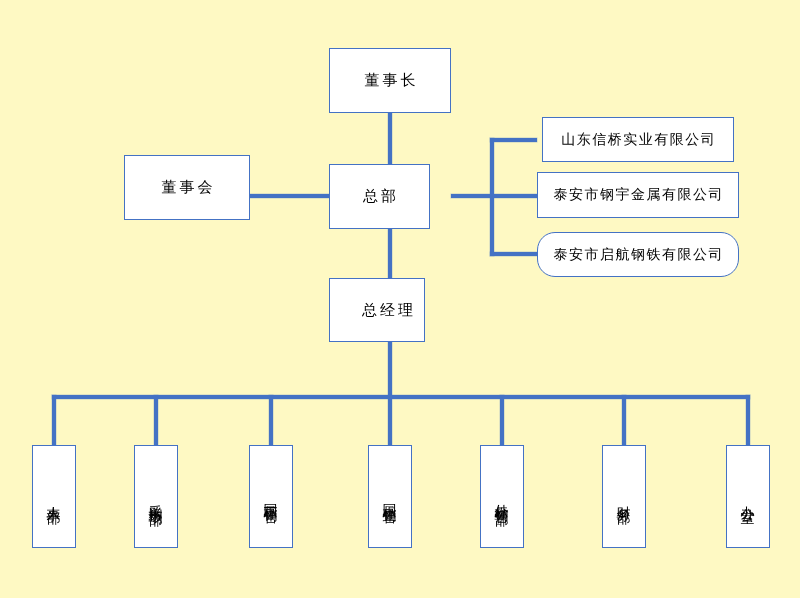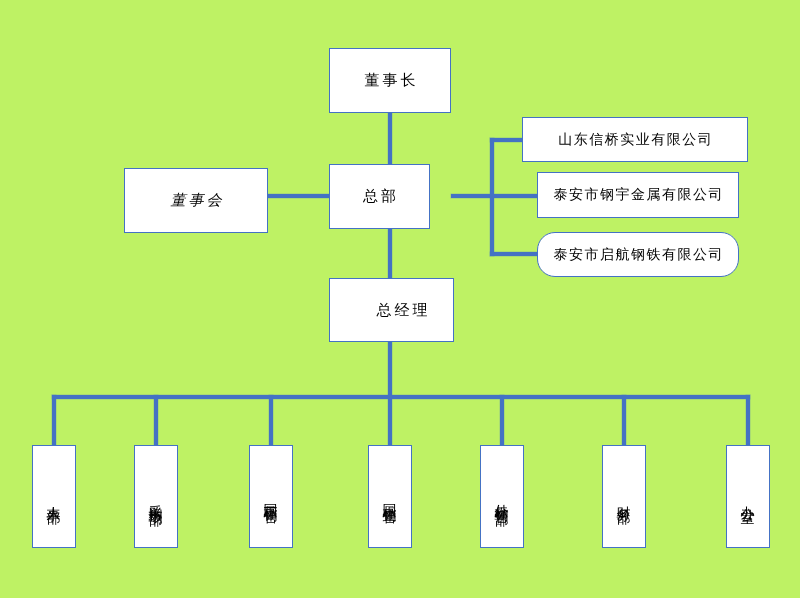--- a/index.html
+++ b/index.html
@@ -5,21 +5,21 @@
   html, body {
     margin: 0;
     padding: 0;
     background: #ffffff;
     font-family: "Liberation Sans", "DejaVu Sans", sans-serif;
   }
   .canvas {
     position: relative;
     width: 800px;
     height: 598px;
-    background: #bef264;
+    background: #fef9c3;
     overflow: hidden;
   }
   .box {
     position: absolute;
     box-sizing: border-box;
     border: 1.5px solid #4472C4;
     background: #ffffff;
     display: flex;
     align-items: center;
     justify-content: center;
@@ -70,33 +70,33 @@
   <div class="line" style="left:154px;top:395px;width:4px;height:50px;"></div>
   <div class="line" style="left:269px;top:395px;width:4px;height:50px;"></div>
   <div class="line" style="left:500px;top:395px;width:4px;height:50px;"></div>
   <div class="line" style="left:622px;top:395px;width:4px;height:50px;"></div>
   <div class="line" style="left:746px;top:395px;width:4px;height:50px;"></div>
 
   <div class="box" style="left:329px;top:48px;width:122px;height:65px;">
     <span>董事长</span>
   </div>
 
-  <div class="box" style="left:124px;top:168px;width:144px;height:65px;font-style:italic;">
+  <div class="box" style="left:124px;top:155px;width:126px;height:65px;">
     <span>董事会</span>
   </div>
 
   <div class="box" style="left:329px;top:164px;width:101px;height:65px;">
     <span>总部</span>
   </div>
 
-  <div class="box" style="left:329px;top:278px;width:125px;height:64px;padding-left:21px;">
+  <div class="box" style="left:329px;top:278px;width:96px;height:64px;padding-left:21px;">
     <span>总经理</span>
   </div>
 
-  <div class="box company" style="left:522px;top:117px;width:226px;height:45px;">
+  <div class="box company" style="left:542px;top:117px;width:192px;height:45px;">
     <span>山东信桥实业有限公司</span>
   </div>
 
   <div class="box company" style="left:537px;top:172px;width:202px;height:46px;">
     <span>泰安市钢宇金属有限公司</span>
   </div>
 
   <div class="box company" style="left:537px;top:232px;width:202px;height:45px;border-radius:18px;">
     <span>泰安市启航钢铁有限公司</span>
   </div>

